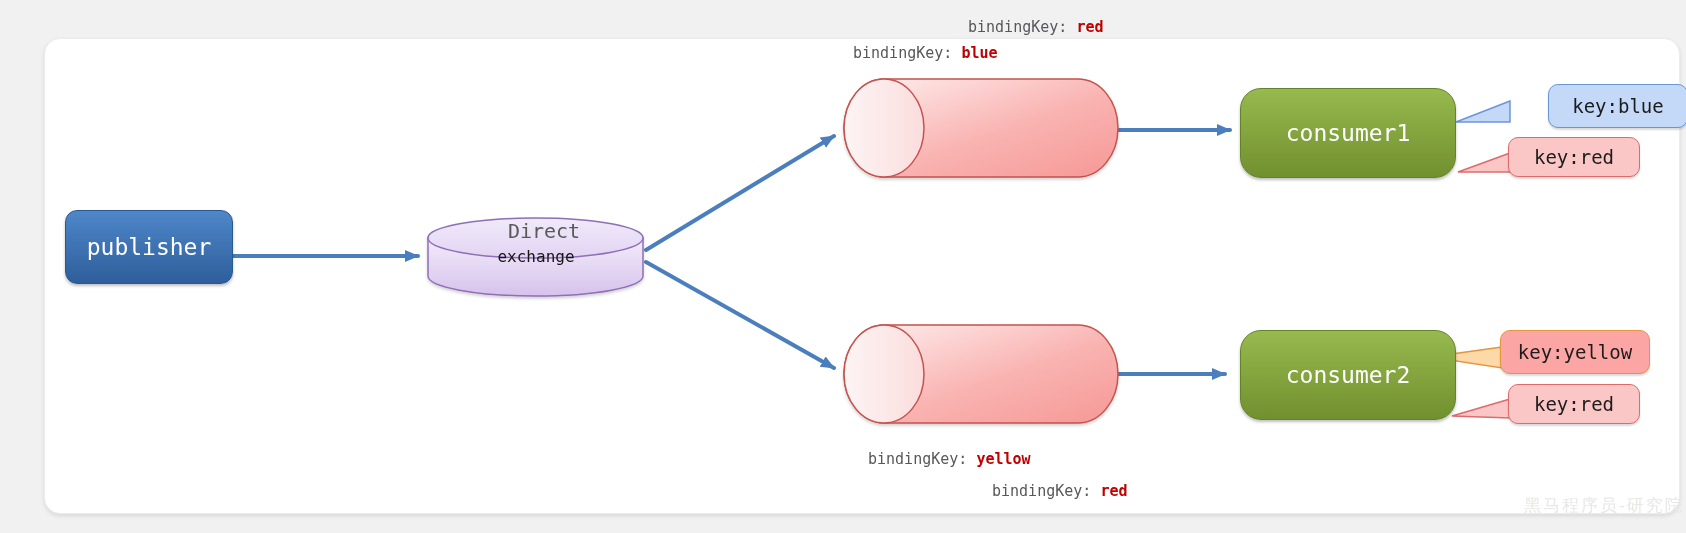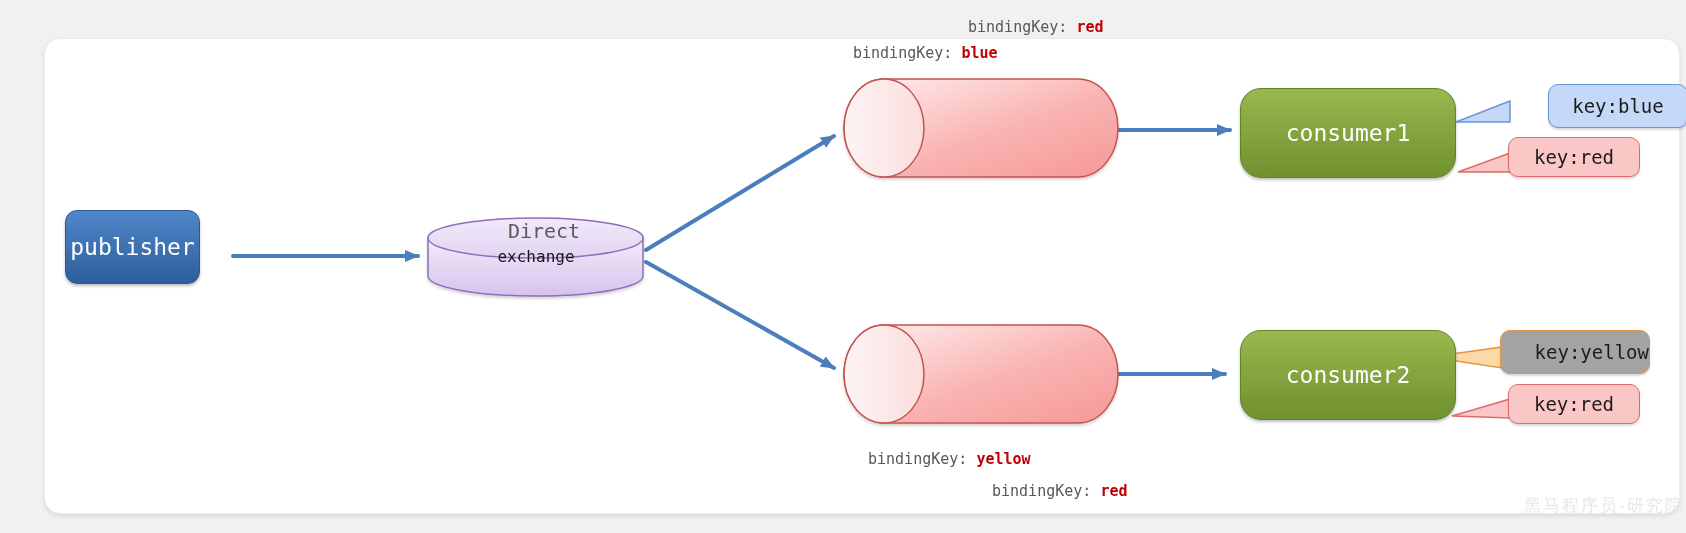--- a/index.html
+++ b/index.html
@@ -16,21 +16,21 @@
     box-shadow:0 2px 4px rgba(0,0,0,0.10);
   }
   .layer{position:absolute;left:0;top:0;width:1686px;height:533px;pointer-events:none;}
 
   .node{
     position:absolute;display:flex;align-items:center;justify-content:center;
     font-family:"DejaVu Sans Mono","Liberation Mono",monospace;
     color:#ffffff;box-sizing:border-box;
   }
   .publisher{
-    left:65px;top:210px;width:135px;height:74px;
+    left:65px;top:210px;width:168px;height:74px;
     background:linear-gradient(180deg,#4e87c9 0%,#2e5e9b 100%);
     border:1px solid #2a5892;border-radius:12px;
     font-size:23px;box-shadow:0 2px 3px rgba(0,0,0,0.25);justify-content:center;
   }
   .consumer{
     width:216px;height:90px;
     background:linear-gradient(180deg,#97b94e 0%,#71902f 100%);
     border:1px solid #64822a;border-radius:21px;
     font-size:23px;box-shadow:0 2px 3px rgba(0,0,0,0.25);
   }
@@ -55,21 +55,21 @@
   .bkey b{color:#c00000;font-weight:bold;}
 
   .callout{
     position:absolute;display:flex;align-items:center;justify-content:center;
     font-family:"DejaVu Sans Mono","Liberation Mono",monospace;
     font-size:19px;color:#1c1c1c;box-sizing:border-box;
     border-radius:10px;border:1.5px solid;box-shadow:0 2px 2px rgba(0,0,0,0.15);
   }
   .co-blue  {left:1508px;top:84px; width:140px;height:44px;background:#c3d9f7;border-color:#6b96d6;margin-left:40px;}
   .co-red1  {left:1508px;top:137px;width:132px;height:40px;background:#fbc6c6;border-color:#dd6b6b;}
-  .co-yellow{left:1500px;top:330px;width:150px;height:44px;background:#a3a3a3;border-color:#e59440;justify-content:flex-end;}
+  .co-yellow{left:1500px;top:330px;width:150px;height:44px;background:#fca5a5;border-color:#e59440;}
   .co-red2  {left:1508px;top:384px;width:132px;height:40px;background:#fbc6c6;border-color:#dd6b6b;}
 
   .watermark{
     position:absolute;left:1524px;top:494px;
     font-size:17px;color:#e7e7e5;letter-spacing:2px;
   }
 </style>
 </head>
 <body>
 

